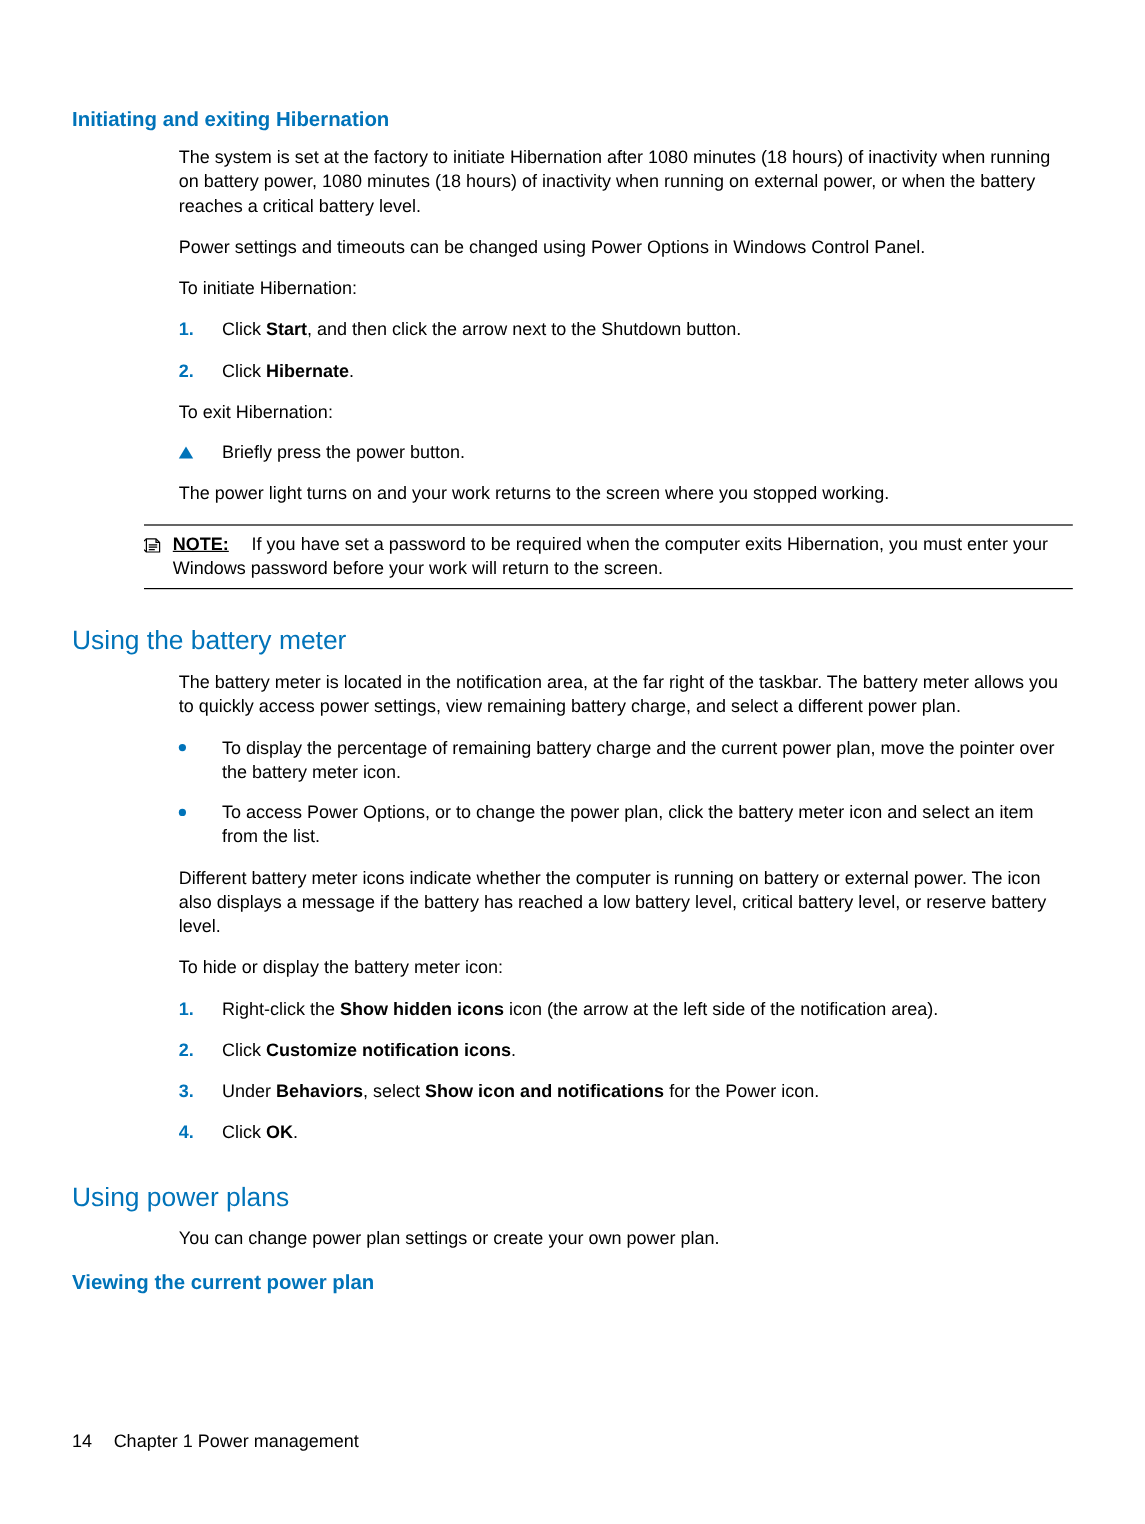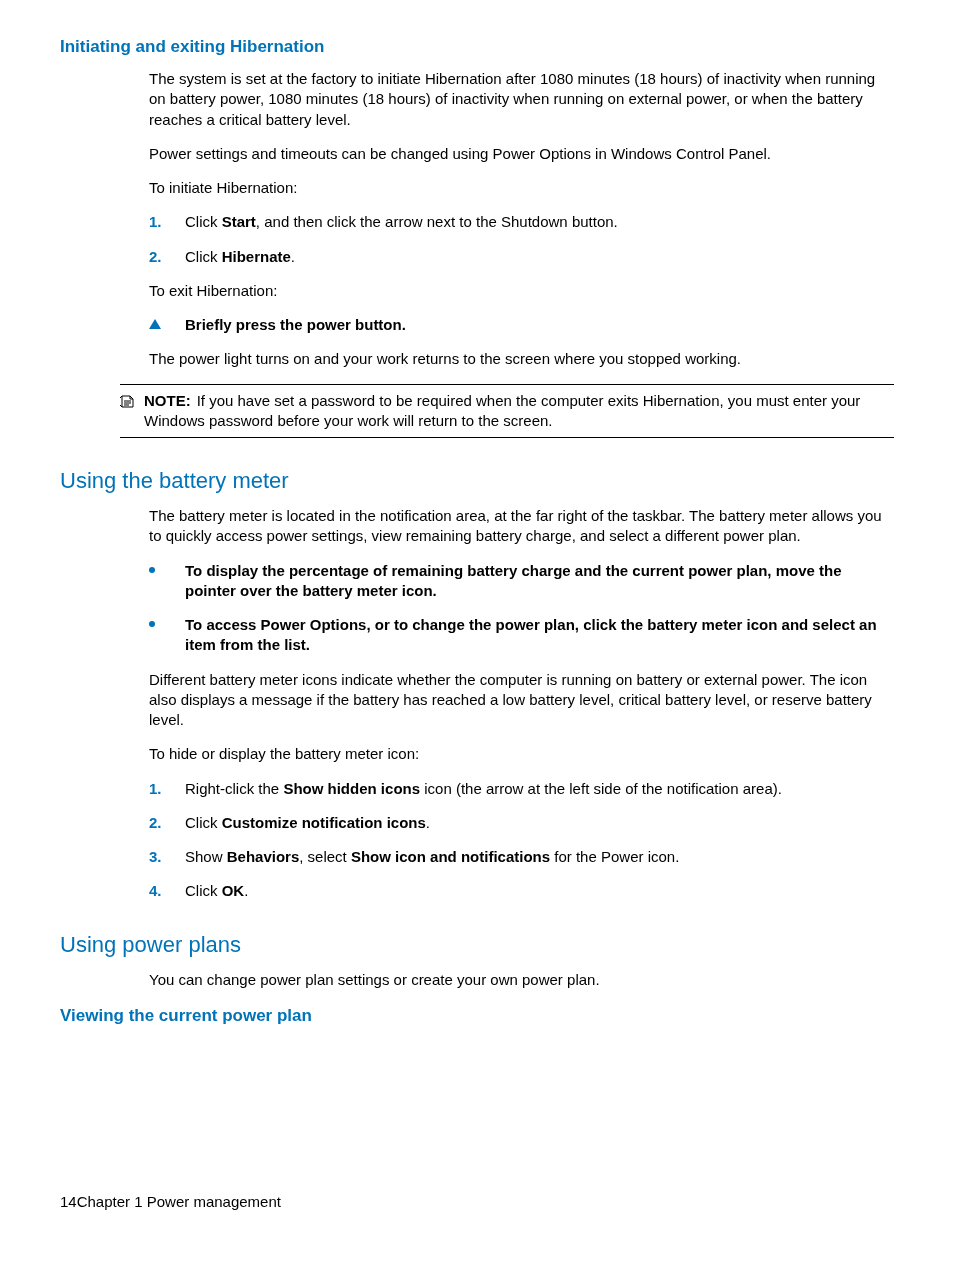--- a/index.html
+++ b/index.html
@@ -6,21 +6,21 @@
     font-family: Arial, Helvetica, sans-serif;
     font-size: 15px;
     color: #000;
     margin: 0;
     padding: 0;
     background: #fff;
   }
   .page {
     width: 954px;
     min-height: 1270px;
-    padding: 37px 60px 40px 60px;
+    padding: 90px 60px 40px 60px;
     box-sizing: border-box;
     position: relative;
   }
   .h2 {
     color: #0073b9;
     font-size: 22px;
     font-weight: normal;
     margin: 30px 0 12px 0;
   }
   .h3 {
@@ -48,21 +48,20 @@
   }
   .num {
     color: #0073b9;
     font-weight: bold;
     min-width: 36px;
   }
   .ul {
     list-style: none;
     padding: 0;
     margin: 0 0 4px 0;
-    font-weight: bold;
   }
   .ul li {
     display: flex;
     margin: 0 0 14px 0;
     line-height: 1.35;
   }
   .bullet-dot {
     min-width: 36px;
     display: flex;
     align-items: flex-start;
@@ -99,29 +98,30 @@
   }
   .note-icon {
     min-width: 24px;
     display: flex;
     align-items: flex-start;
     padding-top: 2px;
   }
   .note-icon svg { width: 16px; height: 16px; }
   .note-label {
     font-weight: bold;
-    margin-right: 6px;
+    margin-right: 19px;
+    text-decoration: underline;
   }
   .footer {
     position: absolute;
     bottom: 60px;
     left: 60px;
     font-size: 15px;
   }
-  .footer .pagenum { margin-right: 0; }
+  .footer .pagenum { margin-right: 18px; }
   b { font-weight: bold; }
 </style>
 </head>
 <body>
 
 <div class="page">
 
   <div class="h3">Initiating and exiting Hibernation</div>
   <div class="body-indent">
     <p>The system is set at the factory to initiate Hibernation after 1080 minutes (18 hours) of inactivity when running on battery power, 1080 minutes (18 hours) of inactivity when running on external power, or when the battery reaches a critical battery level.</p>
@@ -182,21 +182,21 @@
       <li>
         <span class="num">1.</span>
         <span><span>Right-click the </span><b>Show hidden icons</b><span> icon (the arrow at the left side of the notification area).</span></span>
       </li>
       <li>
         <span class="num">2.</span>
         <span><span>Click </span><b>Customize notification icons</b><span>.</span></span>
       </li>
       <li>
         <span class="num">3.</span>
-        <span><span>Show </span><b>Behaviors</b><span>, select </span><b>Show icon and notifications</b><span> for the Power icon.</span></span>
+        <span><span>Under </span><b>Behaviors</b><span>, select </span><b>Show icon and notifications</b><span> for the Power icon.</span></span>
       </li>
       <li>
         <span class="num">4.</span>
         <span><span>Click </span><b>OK</b><span>.</span></span>
       </li>
     </ul>
   </div>
 
   <div class="h2">Using power plans</div>
   <div class="body-indent">

